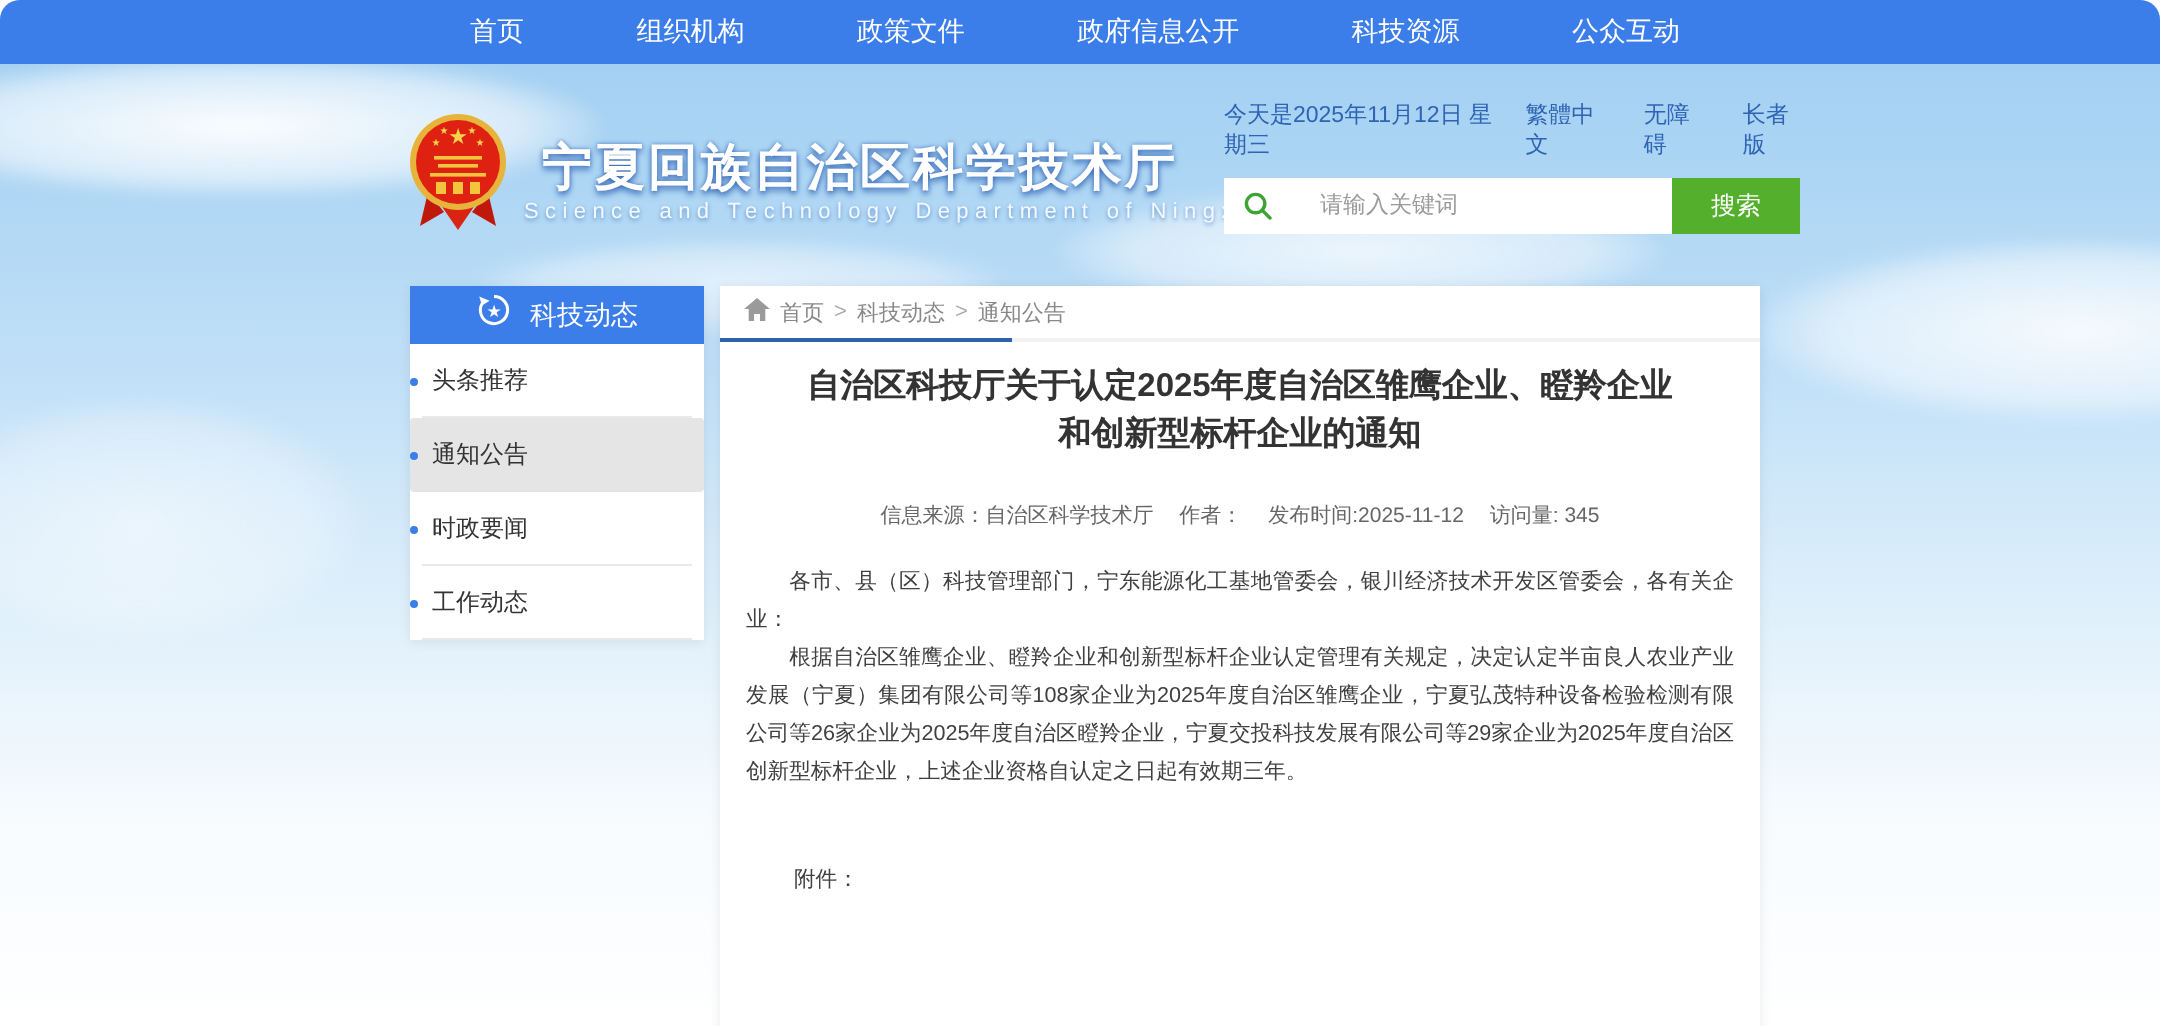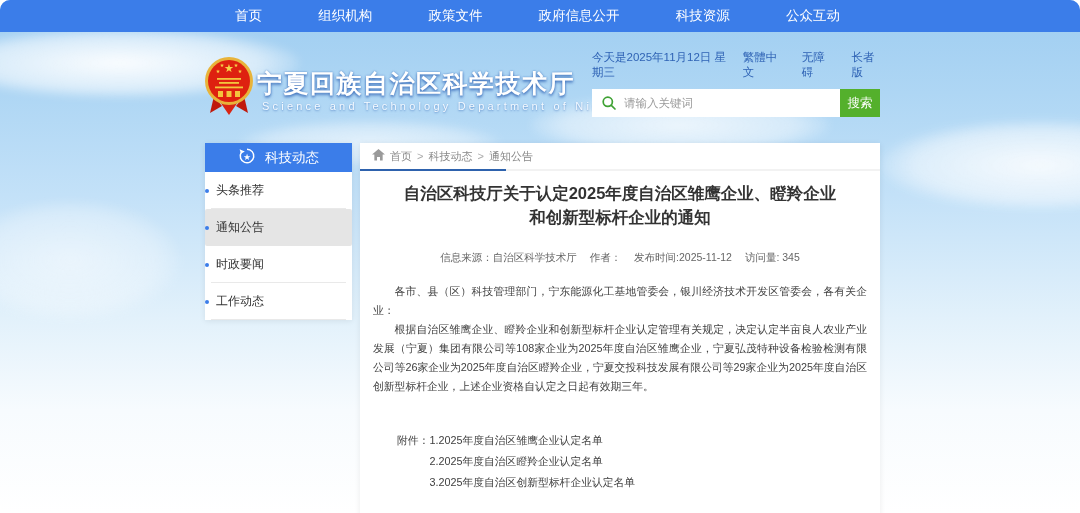--- a/index.html
+++ b/index.html
@@ -16,32 +16,32 @@
   .cloud.c4 { left:240px; top:120px; width:260px; height:46px; opacity:.65; }
   .cloud.c5 { left:-40px; top:200px; width:220px; height:120px; opacity:.55; }
 
   
   .topnav { position:absolute; left:0; top:0; width:1080px; height:32px; background:#3b7de9; display:flex; align-items:center; }
   .topnav-inner { position:absolute; left:195px; top:0; width:685px; height:32px; display:flex; align-items:center; justify-content:space-between; padding:0 40px; }
   .nav-item { color:#ffffff; font-size:13.5px; text-decoration:none; cursor:pointer; white-space:nowrap; }
 
   
   .emblem { position:absolute; left:203px; top:56px; }
-  .site-title { position:absolute; left:257px; top:67px; font-size:25px; font-weight:bold; color:#ffffff; letter-spacing:1.5px; text-shadow:0 2px 3px rgba(37,90,175,.75), 0 0 2px rgba(37,90,175,.6); white-space:nowrap; }
+  .site-title { position:absolute; left:271px; top:67px; font-size:25px; font-weight:bold; color:#ffffff; letter-spacing:1.5px; text-shadow:0 2px 3px rgba(37,90,175,.75), 0 0 2px rgba(37,90,175,.6); white-space:nowrap; }
   .site-subtitle { position:absolute; left:262px; top:100px; font-size:11px; color:#f3f9ff; letter-spacing:3.2px; text-shadow:0 1px 2px rgba(37,90,175,.6); white-space:nowrap; }
 
-  .header-right { position:absolute; left:592px; top:50px; width:288px; }
+  .header-right { position:absolute; left:612px; top:50px; width:288px; }
   .hr-top { display:flex; justify-content:space-between; align-items:center; font-size:11.5px; color:#2f63b5; }
   .hr-links { display:flex; gap:9px; }
   .hr-links a { color:#2f63b5; text-decoration:none; cursor:pointer;margin-left:12px; }
   .search-box { position:relative; margin-top:9px; display:flex; height:28px; width:288px; }
-  .search-input { flex:1; border:none; outline:none; background:#ffffff; padding-left:32px; font-size:11.5px; color:#333; }
+  .search-input { flex:1; border:none; outline:none; background:#ffffff; padding-left:48px; font-size:11.5px; color:#333; }
   .search-input::placeholder { color:#9b9b9b; }
   .search-icon { position:absolute; left:9px; top:6px; }
-  .search-btn { width:40px; border:none; background:#54b02c; color:#ffffff; font-size:12.5px; cursor:pointer; }
+  .search-btn { width:64px; border:none; background:#54b02c; color:#ffffff; font-size:12.5px; cursor:pointer; }
 
   
   .sidebar { position:absolute; left:205px; top:143px; width:147px; background:#ffffff; box-shadow:0 1px 6px rgba(0,0,0,.08); }
   .sidebar-header { height:29px; background:#3b7de9; display:flex; align-items:center; justify-content:center; gap:9px; }
   .sidebar-header-title { color:#ffffff; font-size:13.5px; }
   .side-item { position:relative; height:37px; display:flex; align-items:center; padding-left:0; gap:7px; cursor:pointer; }
   .side-item .sep { position:absolute; left:6px; right:6px; bottom:0; height:1px; background:#e9e9e9; }
   .side-item.active { background:#e5e5e5; border-radius:2px; }
   .side-label { font-size:12px; color:#333333; }
   .dot { width:4px; height:4px; border-radius:50%; background:#3b7de9; display:inline-block; }
@@ -187,22 +187,17 @@
         <span>作者：</span>
         <span>发布时间:2025-11-12</span>
         <span>访问量: 345</span>
       </div>
       <div class="body-text">
         <p>各市、县（区）科技管理部门，宁东能源化工基地管委会，银川经济技术开发区管委会，各有关企业：</p>
         <p>根据自治区雏鹰企业、瞪羚企业和创新型标杆企业认定管理有关规定，决定认定半亩良人农业产业发展（宁夏）集团有限公司等108家企业为2025年度自治区雏鹰企业，宁夏弘茂特种设备检验检测有限公司等26家企业为2025年度自治区瞪羚企业，宁夏交投科技发展有限公司等29家企业为2025年度自治区创新型标杆企业，上述企业资格自认定之日起有效期三年。</p>
       </div>
       <div class="attach">
         <span class="attach-label">附件：</span>
-        <div class="attach-items">
-          <div>1.2025年度自治区雏鹰企业认定名单</div>
-          <div>2.2025年度自治区瞪羚企业认定名单</div>
-          <div>3.2025年度自治区创新型标杆企业认定名单</div>
-        </div>
       </div>
     </div>
   </main>
 
 </div>
 
 </body></html>

